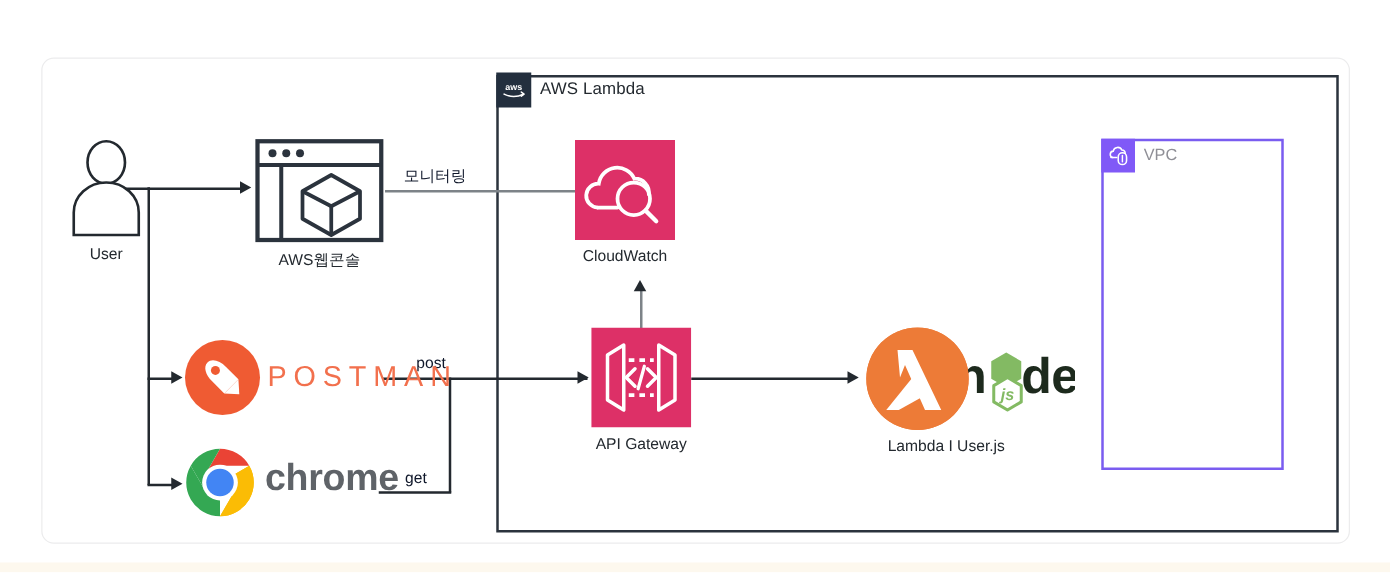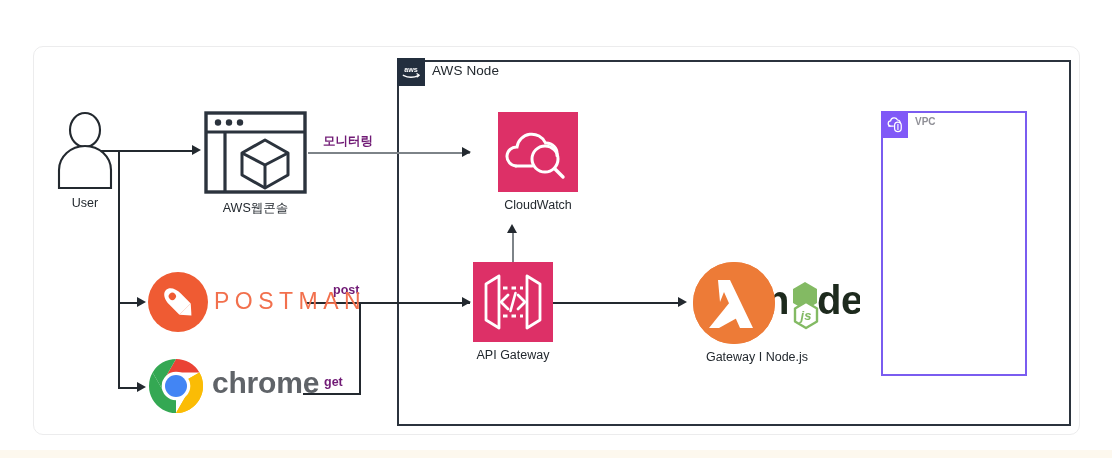--- a/index.html
+++ b/index.html
@@ -87,43 +87,42 @@
     height: 27px;
     background: #8059f7;
     display: flex;
     align-items: center;
     justify-content: center;
   }
   .vpc-label {
     position: absolute;
     left: 915px;
     top: 116px;
-    font-size: 10px;
+    font-size: 13px;
     color: #8f8f96;
-    font-weight: bold;
   }
   
   .node { position: absolute; }
   .node-caption {
     position: absolute;
     text-align: center;
     font-size: 12.5px;
     color: #23292f;
     white-space: nowrap;
     left: 50%;
     transform: translateX(-50%);
   }
   
   .user-node { left: 45px; top: 110px; width: 80px; height: 80px; }
   .user-node .node-caption { top: 86px; }
   
   .console-node { left: 203px; top: 110px; width: 105px; height: 85px; }
   .console-node .node-caption { top: 90px; }
   
-  .cw-node { left: 498px; top: 112px; width: 80px; height: 80px; }
+  .cw-node { left: 460px; top: 112px; width: 80px; height: 80px; }
   .cw-node .node-caption { top: 86px; }
   
   .apigw-node { left: 473px; top: 262px; width: 80px; height: 80px; }
   .apigw-node .node-caption { top: 86px; }
   
   .postman-node { left: 148px; top: 272px; width: 165px; height: 60px; }
   .postman-circle {
     position: absolute; left: 0; top: 0;
     width: 60px; height: 60px; border-radius: 50%;
     background: #ef5b33;
@@ -168,43 +167,42 @@
     border-left: 9px solid #23292f;
   }
   .arrow-up {
     border-left: 5.5px solid transparent;
     border-right: 5.5px solid transparent;
     border-bottom: 9px solid #23292f;
   }
   .edge-label {
     position: absolute;
     font-size: 12.5px;
-    color: #701a75;
+    color: #0f172a;
     background: #ffffff;
     padding: 0 3px;
     white-space: nowrap;
-    font-weight: bold;
   }
 </style>
 </head>
 <body>
 
 <div id="stage">
 
   <div class="outer-frame"></div>
 
   <div class="aws-cloud-box"></div>
   <div class="aws-cloud-badge">
     <svg width="22" height="18" viewBox="0 0 40 30">
       <text x="20" y="15" text-anchor="middle" font-family="Liberation Sans, sans-serif" font-size="13" font-weight="bold" fill="#ffffff">aws</text>
       <path d="M6 21 Q20 28 34 21" stroke="#ffffff" stroke-width="2.4" fill="none" stroke-linecap="round"></path>
       <path d="M31 18 L35 21 L31 24" stroke="#ffffff" stroke-width="2.2" fill="none" stroke-linecap="round" stroke-linejoin="round"></path>
     </svg>
   </div>
-  <div class="aws-cloud-label">AWS Node</div>
+  <div class="aws-cloud-label">AWS Lambda</div>
 
   <div class="vpc-box"></div>
   <div class="vpc-badge">
     <svg width="20" height="20" viewBox="0 0 24 24">
       <path d="M6.2 13.2 a3.1 3.1 0 0 1 .5 -6.1 a4.4 4.4 0 0 1 8.3 -1.1 a3.4 3.4 0 0 1 3.2 3.4" stroke="#ffffff" stroke-width="1.5" fill="none" stroke-linecap="round"></path>
       <path d="M4.5 13.2 L10 13.2" stroke="#ffffff" stroke-width="1.5" fill="none" stroke-linecap="round"></path>
       <rect x="11.5" y="8.6" width="8" height="11.4" rx="4" stroke="#ffffff" stroke-width="1.5" fill="none"></rect>
       <line x1="15.5" y1="11.3" x2="15.5" y2="17.3" stroke="#ffffff" stroke-width="1.4" stroke-linecap="round"></line>
     </svg>
   </div>
@@ -331,18 +329,18 @@
         <text x="41" y="48" text-anchor="middle" font-family="Liberation Sans, sans-serif" font-size="13" font-style="italic" font-weight="bold" fill="#83ba63">js</text>
       </svg>
     </div>
     <div class="lambda-circle">
       <svg width="82" height="82" viewBox="0 0 82 82">
         <circle cx="41" cy="41" r="41" fill="#ed7b37"></circle>
         <path d="M25 18 L37 18 L60 66 L47 66 L31 30 L27 40 Z" fill="#ffffff"></path>
         <path d="M37 40 L44 56 L26 66 L16 66 Z" fill="#ffffff"></path>
       </svg>
     </div>
-    <div class="node-caption">Gateway I Node.js</div>
+    <div class="node-caption">Lambda I User.js</div>
   </div>
 
   <div class="bottom-strip"></div>
 
 </div>
 
 </body></html>

